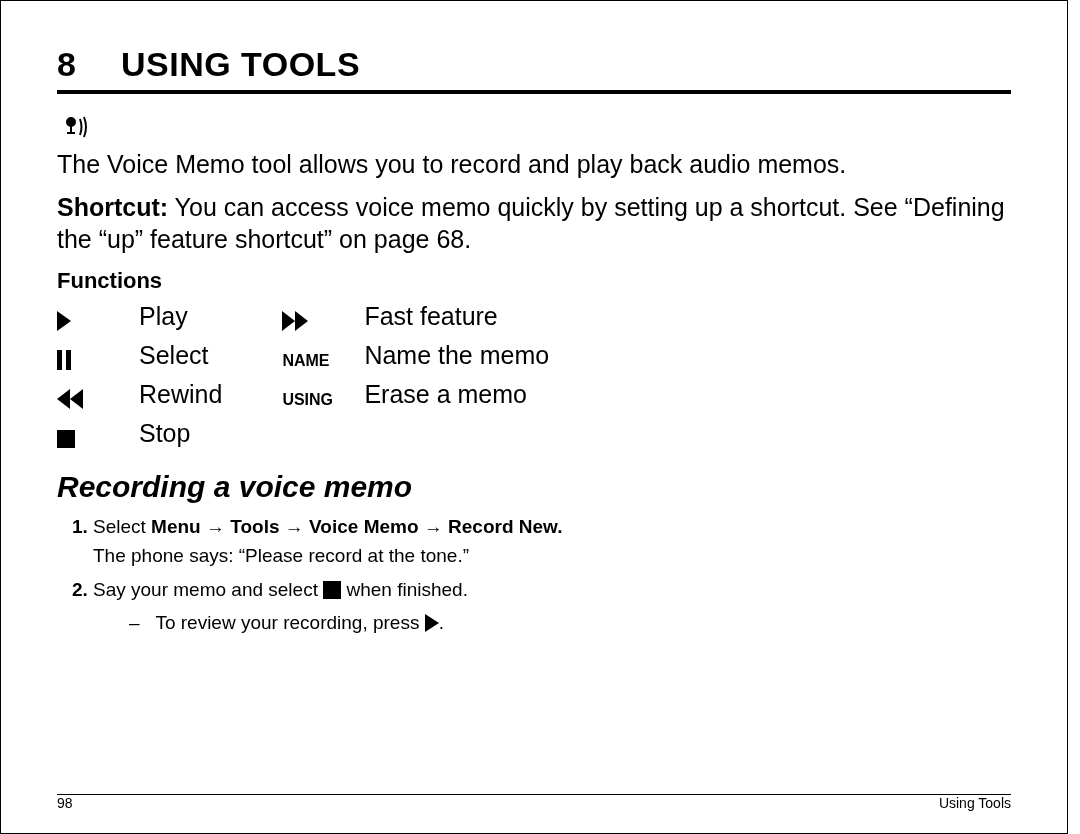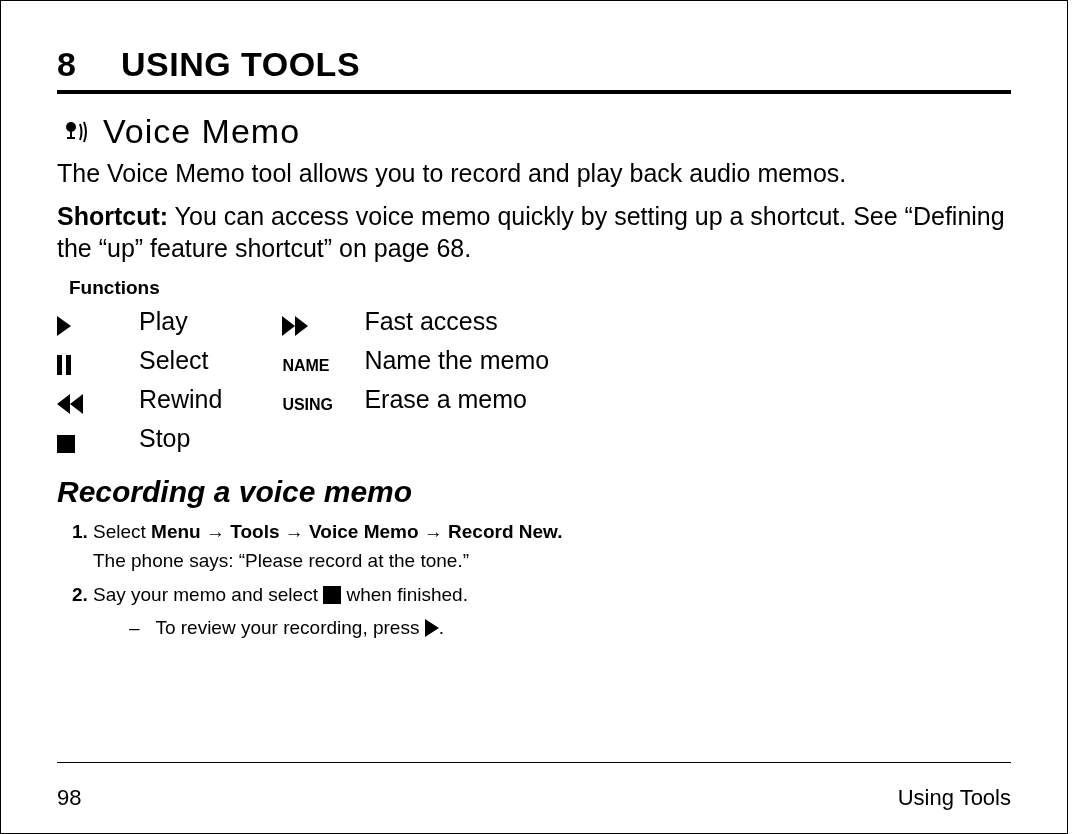--- a/index.html
+++ b/index.html
@@ -46,23 +46,23 @@
     display: inline-flex;
     align-items: center;
   }
   .intro, .para {
     font-size: 25px;
     line-height: 1.3;
     margin: 6px 0 10px 0;
   }
   .bold { font-weight: bold; }
   .h3 {
-    font-size: 19px;
-    font-weight: bold;
-    margin: 12px 0 8px 12px;
+    font-size: 22px;
+    font-weight: bold;
+    margin: 12px 0 8px 0;
   }
   .functions {
     display: flex;
     gap: 60px;
     margin-bottom: 16px;
   }
   .fcol {
     display: flex;
     flex-direction: column;
     gap: 10px;
@@ -112,22 +112,22 @@
     top: 2px;
     display:inline-block;
     vertical-align: middle;
   }
   .footer {
     position: absolute;
     left: 56px;
     right: 56px;
     bottom: 22px;
     border-top: 1px solid #000;
-    padding-top: 22px;
-    font-size: 22px;
+    padding-top: 0;
+    font-size: 14px;
     display: flex;
     justify-content: space-between;
   }
   .sc { font-variant: small-caps; }
 </style>
 </head>
 <body>
 
 <div class="page">
 
@@ -141,21 +141,20 @@
   <h2 class="section-h">
     <span class="mic-icon">
       <svg width="30" height="30" viewBox="0 0 30 30">
         <circle cx="10" cy="10" r="5" fill="#000"></circle>
         <rect x="9" y="14" width="2" height="6" fill="#000"></rect>
         <rect x="6" y="20" width="8" height="2" fill="#000"></rect>
         <path d="M19 7 Q22 15 19 23" stroke="#000" stroke-width="2" fill="none"></path>
         <path d="M23 5 Q27 15 23 25" stroke="#000" stroke-width="2" fill="none"></path>
       </svg>
     </span>
-    <span>Voice Memo</span>
   </h2>
 
   <p class="intro">The Voice Memo tool allows you to record and play back audio memos.</p>
 
   <p class="para">
     <span class="bold">Shortcut:</span><span> You can access voice memo quickly by setting up a shortcut. See “Defining the “up” feature shortcut” on page 68.</span>
   </p>
 
   <h3 class="h3">Functions</h3>
 
@@ -197,21 +196,21 @@
       </div>
     </div>
     <div class="fcol">
       <div class="frow">
         <span class="ficon">
           <svg width="26" height="20" viewBox="0 0 26 20">
               <polygon points="0,0 13,10 0,20" fill="#000"></polygon>
               <polygon points="13,0 26,10 13,20" fill="#000"></polygon>
             </svg>
         </span>
-        <span>Fast access</span>
+        <span>Fast feature</span>
       </div>
       <div class="frow">
         <span class="ficon text bold">NAME</span>
         <span>Name the memo</span>
       </div>
       <div class="frow">
         <span class="ficon text bold">USING</span>
         <span>Erase a memo</span>
       </div>
     </div>

